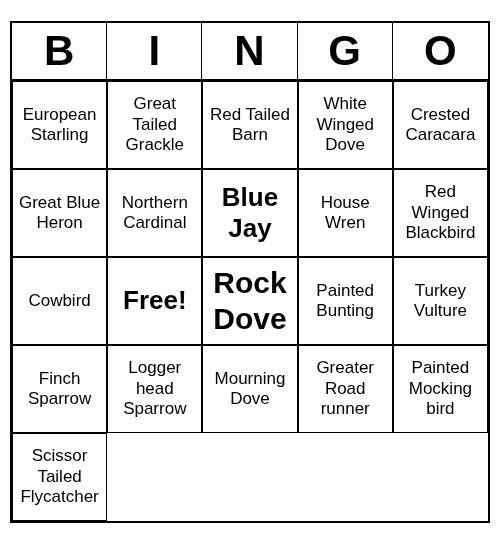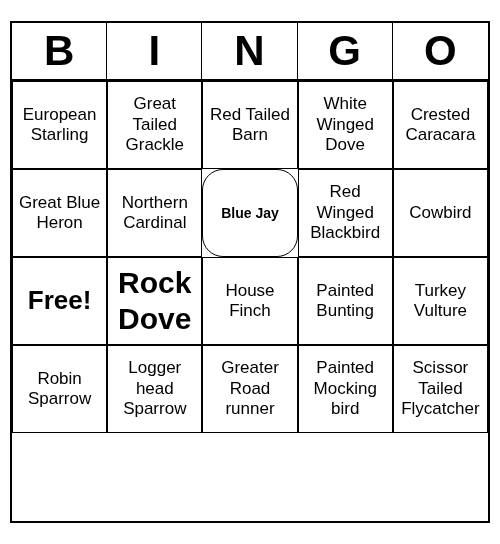--- a/index.html
+++ b/index.html
@@ -41,23 +41,22 @@
       text-align: center;
       display: flex;
       align-items: center;
       justify-content: center;
       padding: 4px;
       min-height: 88px;
       font-size: 17px;
       line-height: 1.2;
     }
     .bingo-cell.large-text {
-      font-size: 14px;
+      font-size: 26px;
       font-weight: bold;
-      border-radius: 21px;
     }
     .bingo-cell.xlarge-text {
       font-size: 30px;
       font-weight: bold;
     }
     .bingo-cell.free {
       font-size: 26px;
       font-weight: bold;
     }
   </style>
@@ -74,26 +73,27 @@
     </div>
   <div class="bingo-grid">
   <div class="bingo-cell">European Starling</div>
       <div class="bingo-cell">Great Tailed Grackle</div>
       <div class="bingo-cell">Red Tailed Barn</div>
       <div class="bingo-cell">White Winged Dove</div>
       <div class="bingo-cell">Crested Caracara</div>
       <div class="bingo-cell">Great Blue Heron</div>
       <div class="bingo-cell">Northern Cardinal</div>
       <div class="bingo-cell large-text">Blue Jay</div>
+      <div class="bingo-cell">House Wren</div>
       <div class="bingo-cell">Red Winged Blackbird</div>
       <div class="bingo-cell">Cowbird</div>
       <div class="bingo-cell free">Free!</div>
       <div class="bingo-cell xlarge-text">Rock Dove</div>
-      <div class="bingo-cell">House Finch</div>
       <div class="bingo-cell">Painted Bunting</div>
       <div class="bingo-cell">Turkey Vulture</div>
-      <div class="bingo-cell">Robin Sparrow</div>
+      <div class="bingo-cell">Finch Sparrow</div>
       <div class="bingo-cell">Logger head Sparrow</div>
+      <div class="bingo-cell">Mourning Dove</div>
       <div class="bingo-cell">Greater Road runner</div>
       <div class="bingo-cell">Painted Mocking bird</div>
       <div class="bingo-cell">Scissor Tailed Flycatcher</div>
     </div>
 </div>
 
 </body></html>

